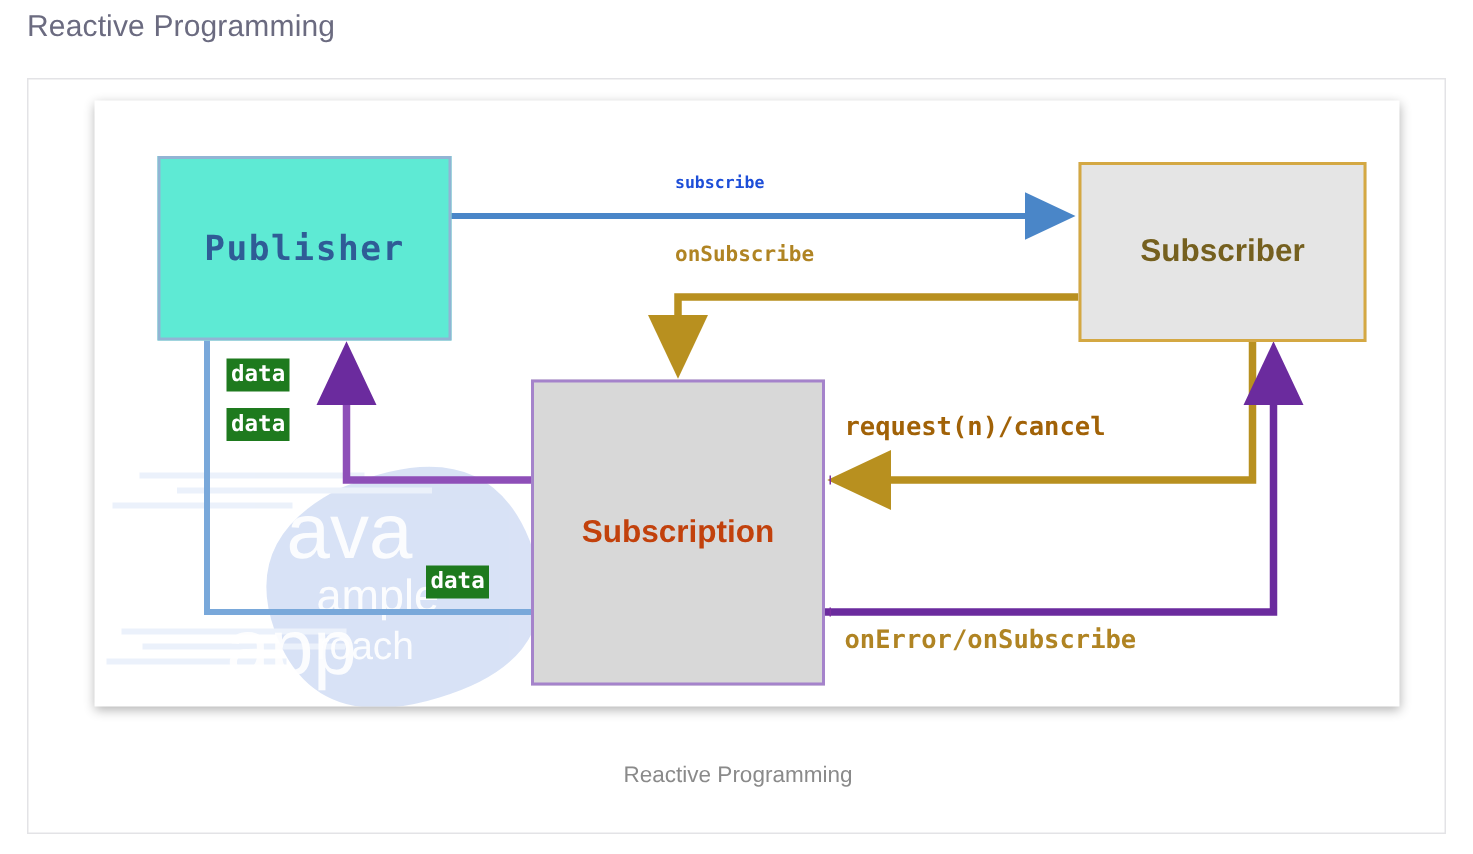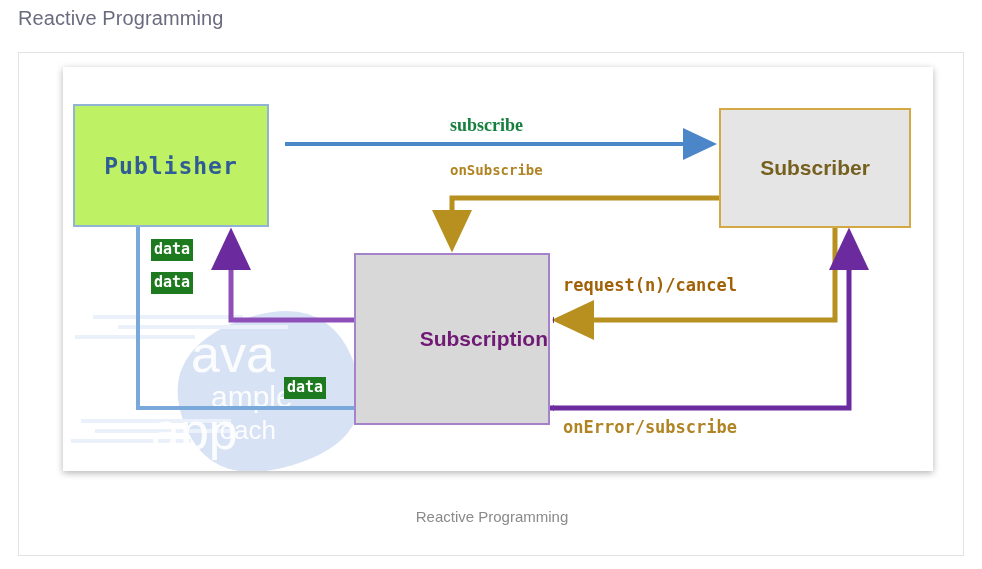--- a/index.html
+++ b/index.html
@@ -51,61 +51,60 @@
 
   
   .node {
     position: absolute;
     display: flex;
     align-items: center;
     justify-content: center;
     text-align: center;
   }
   #node-publisher {
-    left: 10px; top: 37px; width: 196px; height: 123px;
-    background: #bef264;
+    left: 42px; top: 37px; width: 196px; height: 123px;
+    background: #5eead4;
     border: 2px solid #92b4d4;
     font-family: "DejaVu Sans Mono", monospace;
     font-weight: bold;
     font-size: 23px;
     color: #2f5c96;
     letter-spacing: 1px;
     z-index: 5;
   }
   #node-subscriber {
     left: 656px; top: 41px; width: 192px; height: 120px;
     background: #e5e5e5;
     border: 2px solid #d4a843;
     font-family: "Liberation Sans", sans-serif;
     font-weight: bold;
     font-size: 21px;
     color: #75601f;
     z-index: 5;
   }
   #node-subscription {
-    left: 291px; top: 186px; width: 196px; height: 172px;
+    left: 291px; top: 186px; width: 196px; height: 204px;
     background: #d8d8d8;
     border: 2px solid #a583cb;
     font-family: "Liberation Sans", sans-serif;
     font-weight: bold;
     font-size: 21px;
-    color: #701a75;
+    color: #c2410c;
     z-index: 5;
-    justify-content: flex-end;
   }
 
   
   .edge-label {
     position: absolute;
     font-family: "DejaVu Sans Mono", monospace;
     font-weight: bold;
     white-space: nowrap;
     z-index: 7;
   }
-  #label-subscribe   { left: 387px; top: 48px;  font-size: 18px; color: #15803d; font-family: Liberation Serif, serif; }
+  #label-subscribe   { left: 387px; top: 48px;  font-size: 11px; color: #1d4ed8; }
   #label-onsubscribe { left: 387px; top: 95px; font-size: 14px; color: #b08423; }
   #label-request     { left: 500px; top: 208px; font-size: 17px; color: #a16207; }
   #label-onnext      { left: 500px; top: 315px; font-size: 17px; color: #b08423; }
   #label-onerror     { left: 500px; top: 350px; font-size: 17px; color: #b08423; }
 
   
   .data-badge {
     position: absolute;
     background: #1e7a1e;
     color: #ffffff;
@@ -189,21 +188,21 @@
     <div class="node" id="node-subscriber">
       <span>Subscriber</span>
     </div>
     <div class="node" id="node-subscription">
       <span>Subscription</span>
     </div>
 
     <div class="edge-label" id="label-subscribe">subscribe</div>
     <div class="edge-label" id="label-onsubscribe">onSubscribe</div>
     <div class="edge-label" id="label-request">request(n)/cancel</div>
-    <div class="edge-label" id="label-onerror">onError/subscribe</div>
+    <div class="edge-label" id="label-onerror">onError/onSubscribe</div>
 
     <div class="data-badge" id="badge-data-1">data</div>
     <div class="data-badge" id="badge-data-2">data</div>
     <div class="data-badge" id="badge-data-3">data</div>
 
   </div>
 
   <div id="figure-caption">Reactive Programming</div>
 </div>
 

